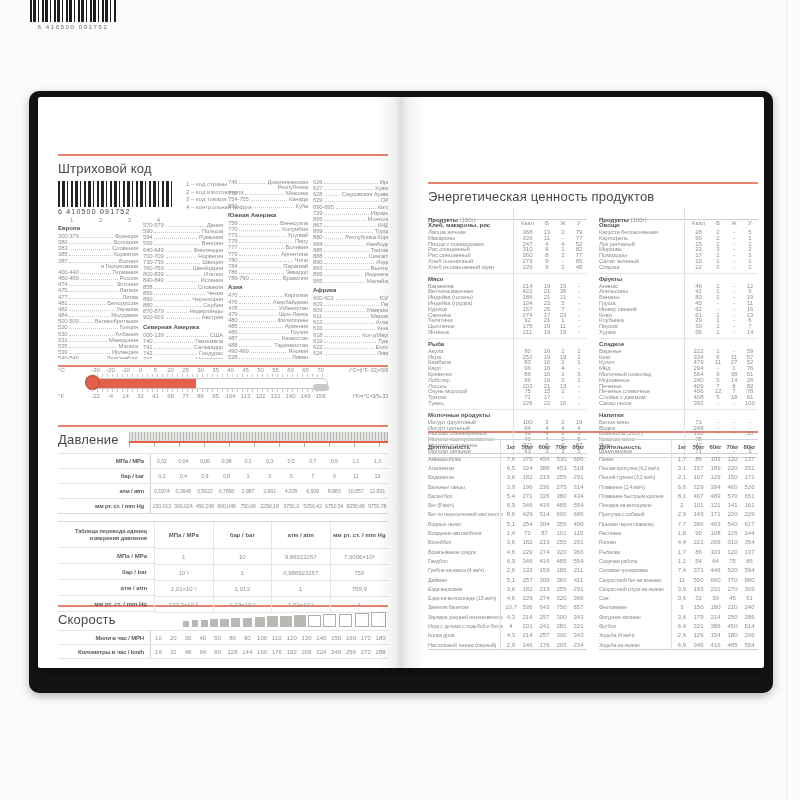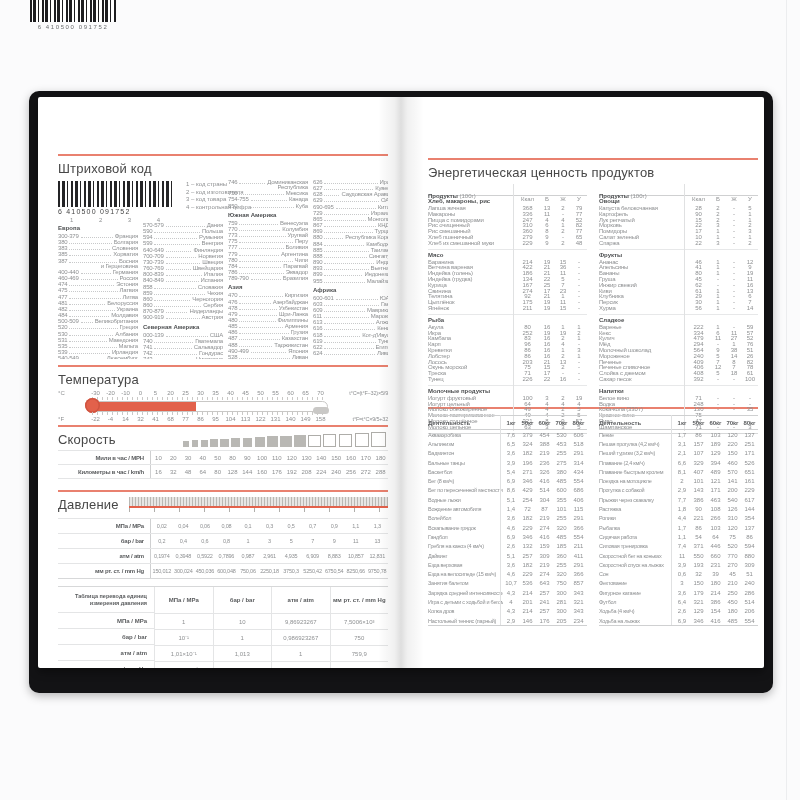--- a/index.html
+++ b/index.html
@@ -13,21 +13,21 @@
   .ts-bars{height:22px;background:repeating-linear-gradient(90deg,#1d1d1f 0 2px,#fff 2px 3px,#1d1d1f 3px 6px,#fff 6px 8px,#1d1d1f 8px 9px,#fff 9px 12px)}
   .ts-digits{font-size:6px;color:#6b6d6f;letter-spacing:1.6px;text-align:center;margin-top:2px;white-space:nowrap}
 
   
   .cover{position:absolute;left:29px;top:91px;width:744px;height:602px;background:#131315;border-radius:10px;box-shadow:0 3px 10px rgba(0,0,0,.28)}
   .pages{position:absolute;left:38px;top:97px;width:726px;height:571px;background:#ffffff;border-radius:2px;display:flex;box-shadow:0 4px 9px rgba(0,0,0,.38)}
   .gutter{position:absolute;left:50%;top:0;bottom:0;width:46px;transform:translateX(-50%);pointer-events:none;
           background:linear-gradient(90deg,rgba(0,0,0,0),rgba(0,0,0,.06) 36%,rgba(0,0,0,.13) 50%,rgba(0,0,0,.06) 64%,rgba(0,0,0,0))}
   .page{position:relative;flex:1;overflow:hidden}
   .pleft{padding:57px 8px 12px 20px}
-  .pright{padding:61px 6px 0 32px}
+  .pright{padding:85px 6px 0 32px}
 
   .sec{border-top:2px solid rgba(228,98,75,.8)}
   .h1{font-size:13px;color:#474747;font-weight:400;letter-spacing:.2px;margin:5px 0 3px}
 
   
   #sec-barcode{height:209px}
   #bc-region{position:relative;height:180px;margin-top:3px;overflow:hidden}
   .bc-graphic{position:absolute;left:0;top:2px;width:114px}
   .bars{height:26px;background:repeating-linear-gradient(90deg,#242426 0 2px,transparent 2px 4px,#242426 4px 7px,transparent 7px 9px,#242426 9px 10px,transparent 10px 13px)}
   .digits{font-size:7px;color:#454545;letter-spacing:1.2px;white-space:nowrap;margin-top:1px}
@@ -626,21 +626,20 @@
             <div class="bc-row" data-interactable="false">
               <span class="bc-code" data-interactable="false">624</span>
               <span class="bc-dots" data-interactable="false"></span>
               <span class="bc-nm" data-interactable="false">Ливия</span>
             </div>
           </div>
         </div>
     </div>
 
     <div class="sec" id="sec-temp" data-interactable="false">
-      <div class="h1" data-interactable="false">Температура</div>
       <div class="t-row" data-interactable="false">
         <span class="t-lab" data-interactable="false">°C</span>
         <div class="t-nums" id="t-c" data-interactable="false">
             <span class="tn" data-interactable="false">-30</span>
             <span class="tn" data-interactable="false">-20</span>
             <span class="tn" data-interactable="false">-10</span>
             <span class="tn" data-interactable="false">0</span>
             <span class="tn" data-interactable="false">5</span>
             <span class="tn" data-interactable="false">20</span>
             <span class="tn" data-interactable="false">25</span>
@@ -684,88 +683,20 @@
             <span class="tn" data-interactable="false">104</span>
             <span class="tn" data-interactable="false">113</span>
             <span class="tn" data-interactable="false">122</span>
             <span class="tn" data-interactable="false">131</span>
             <span class="tn" data-interactable="false">140</span>
             <span class="tn" data-interactable="false">149</span>
             <span class="tn" data-interactable="false">158</span>
           </div>
         <span class="t-frm" data-interactable="false">t°F=t°C×9/5+32</span>
       </div>
-    </div>
-
-    <div class="sec" id="sec-speed" data-interactable="false">
-      <div class="sp-head" data-interactable="false">
-        <div class="h1" data-interactable="false">Скорость</div>
-        <div class="squares" id="squares" data-interactable="false">
-            <span class="sqr fill" data-interactable="false" style="width: 6px; height: 6px;"></span>
-            <span class="sqr fill" data-interactable="false" style="width: 6.6px; height: 6.6px;"></span>
-            <span class="sqr fill" data-interactable="false" style="width: 7.2px; height: 7.2px;"></span>
-            <span class="sqr fill" data-interactable="false" style="width: 7.7px; height: 7.7px;"></span>
-            <span class="sqr fill" data-interactable="false" style="width: 8.3px; height: 8.3px;"></span>
-            <span class="sqr fill" data-interactable="false" style="width: 8.9px; height: 8.9px;"></span>
-            <span class="sqr fill" data-interactable="false" style="width: 9.5px; height: 9.5px;"></span>
-            <span class="sqr fill" data-interactable="false" style="width: 10.1px; height: 10.1px;"></span>
-            <span class="sqr fill" data-interactable="false" style="width: 10.6px; height: 10.6px;"></span>
-            <span class="sqr fill" data-interactable="false" style="width: 11.2px; height: 11.2px;"></span>
-            <span class="sqr fill" data-interactable="false" style="width: 11.8px; height: 11.8px;"></span>
-            <span class="sqr" data-interactable="false" style="width: 12.4px; height: 12.4px;"></span>
-            <span class="sqr" data-interactable="false" style="width: 13px; height: 13px;"></span>
-            <span class="sqr" data-interactable="false" style="width: 13.5px; height: 13.5px;"></span>
-            <span class="sqr" data-interactable="false" style="width: 14.1px; height: 14.1px;"></span>
-            <span class="sqr" data-interactable="false" style="width: 14.7px; height: 14.7px;"></span>
-          </div>
-      </div>
-      <div id="sp-rows" data-interactable="false">
-          <div class="trow" data-interactable="false">
-            <span class="tlab" data-interactable="false">Мили в час / MPH</span>
-            <span class="tvals" data-interactable="false">
-              <span class="tv" data-interactable="false">10</span>
-              <span class="tv" data-interactable="false">20</span>
-              <span class="tv" data-interactable="false">30</span>
-              <span class="tv" data-interactable="false">40</span>
-              <span class="tv" data-interactable="false">50</span>
-              <span class="tv" data-interactable="false">80</span>
-              <span class="tv" data-interactable="false">90</span>
-              <span class="tv" data-interactable="false">100</span>
-              <span class="tv" data-interactable="false">110</span>
-              <span class="tv" data-interactable="false">120</span>
-              <span class="tv" data-interactable="false">130</span>
-              <span class="tv" data-interactable="false">140</span>
-              <span class="tv" data-interactable="false">150</span>
-              <span class="tv" data-interactable="false">160</span>
-              <span class="tv" data-interactable="false">170</span>
-              <span class="tv" data-interactable="false">180</span>
-            </span>
-          </div>
-          <div class="trow" data-interactable="false">
-            <span class="tlab" data-interactable="false">Километры в час / km/h</span>
-            <span class="tvals" data-interactable="false">
-              <span class="tv" data-interactable="false">16</span>
-              <span class="tv" data-interactable="false">32</span>
-              <span class="tv" data-interactable="false">48</span>
-              <span class="tv" data-interactable="false">64</span>
-              <span class="tv" data-interactable="false">80</span>
-              <span class="tv" data-interactable="false">128</span>
-              <span class="tv" data-interactable="false">144</span>
-              <span class="tv" data-interactable="false">160</span>
-              <span class="tv" data-interactable="false">176</span>
-              <span class="tv" data-interactable="false">192</span>
-              <span class="tv" data-interactable="false">208</span>
-              <span class="tv" data-interactable="false">224</span>
-              <span class="tv" data-interactable="false">240</span>
-              <span class="tv" data-interactable="false">256</span>
-              <span class="tv" data-interactable="false">272</span>
-              <span class="tv" data-interactable="false">288</span>
-            </span>
-          </div>
-        </div>
     </div>
 
     <div class="sec" id="sec-press" data-interactable="false">
       <div class="pr-head" data-interactable="false">
         <div class="h1" data-interactable="false">Давление</div>
         <div class="ruler" data-interactable="false">
           <div class="r-band" data-interactable="false"></div>
           <div class="r-line" data-interactable="false"></div>
           <div class="r-ticks" data-interactable="false"></div>
         </div>
@@ -857,20 +788,88 @@
           <div class="cvc cval" data-interactable="false">1,013</div>
           <div class="cvc cval" data-interactable="false">1</div>
           <div class="cvc cval" data-interactable="false">759,9</div>
           <div class="cvc rlab" data-interactable="false">мм рт. ст. / mm Hg</div>
           <div class="cvc cval" data-interactable="false">133,3×10⁻⁶</div>
           <div class="cvc cval" data-interactable="false">1,33×10⁻³</div>
           <div class="cvc cval" data-interactable="false">1,32×10⁻³</div>
           <div class="cvc cval" data-interactable="false">1</div>
         </div>
     </div>
+
+    <div class="sec" id="sec-speed" data-interactable="false">
+      <div class="sp-head" data-interactable="false">
+        <div class="h1" data-interactable="false">Скорость</div>
+        <div class="squares" id="squares" data-interactable="false">
+            <span class="sqr fill" data-interactable="false" style="width: 6px; height: 6px;"></span>
+            <span class="sqr fill" data-interactable="false" style="width: 6.6px; height: 6.6px;"></span>
+            <span class="sqr fill" data-interactable="false" style="width: 7.2px; height: 7.2px;"></span>
+            <span class="sqr fill" data-interactable="false" style="width: 7.7px; height: 7.7px;"></span>
+            <span class="sqr fill" data-interactable="false" style="width: 8.3px; height: 8.3px;"></span>
+            <span class="sqr fill" data-interactable="false" style="width: 8.9px; height: 8.9px;"></span>
+            <span class="sqr fill" data-interactable="false" style="width: 9.5px; height: 9.5px;"></span>
+            <span class="sqr fill" data-interactable="false" style="width: 10.1px; height: 10.1px;"></span>
+            <span class="sqr fill" data-interactable="false" style="width: 10.6px; height: 10.6px;"></span>
+            <span class="sqr fill" data-interactable="false" style="width: 11.2px; height: 11.2px;"></span>
+            <span class="sqr fill" data-interactable="false" style="width: 11.8px; height: 11.8px;"></span>
+            <span class="sqr" data-interactable="false" style="width: 12.4px; height: 12.4px;"></span>
+            <span class="sqr" data-interactable="false" style="width: 13px; height: 13px;"></span>
+            <span class="sqr" data-interactable="false" style="width: 13.5px; height: 13.5px;"></span>
+            <span class="sqr" data-interactable="false" style="width: 14.1px; height: 14.1px;"></span>
+            <span class="sqr" data-interactable="false" style="width: 14.7px; height: 14.7px;"></span>
+          </div>
+      </div>
+      <div id="sp-rows" data-interactable="false">
+          <div class="trow" data-interactable="false">
+            <span class="tlab" data-interactable="false">Мили в час / MPH</span>
+            <span class="tvals" data-interactable="false">
+              <span class="tv" data-interactable="false">10</span>
+              <span class="tv" data-interactable="false">20</span>
+              <span class="tv" data-interactable="false">30</span>
+              <span class="tv" data-interactable="false">40</span>
+              <span class="tv" data-interactable="false">50</span>
+              <span class="tv" data-interactable="false">80</span>
+              <span class="tv" data-interactable="false">90</span>
+              <span class="tv" data-interactable="false">100</span>
+              <span class="tv" data-interactable="false">110</span>
+              <span class="tv" data-interactable="false">120</span>
+              <span class="tv" data-interactable="false">130</span>
+              <span class="tv" data-interactable="false">140</span>
+              <span class="tv" data-interactable="false">150</span>
+              <span class="tv" data-interactable="false">160</span>
+              <span class="tv" data-interactable="false">170</span>
+              <span class="tv" data-interactable="false">180</span>
+            </span>
+          </div>
+          <div class="trow" data-interactable="false">
+            <span class="tlab" data-interactable="false">Километры в час / km/h</span>
+            <span class="tvals" data-interactable="false">
+              <span class="tv" data-interactable="false">16</span>
+              <span class="tv" data-interactable="false">32</span>
+              <span class="tv" data-interactable="false">48</span>
+              <span class="tv" data-interactable="false">64</span>
+              <span class="tv" data-interactable="false">80</span>
+              <span class="tv" data-interactable="false">128</span>
+              <span class="tv" data-interactable="false">144</span>
+              <span class="tv" data-interactable="false">160</span>
+              <span class="tv" data-interactable="false">176</span>
+              <span class="tv" data-interactable="false">192</span>
+              <span class="tv" data-interactable="false">208</span>
+              <span class="tv" data-interactable="false">224</span>
+              <span class="tv" data-interactable="false">240</span>
+              <span class="tv" data-interactable="false">256</span>
+              <span class="tv" data-interactable="false">272</span>
+              <span class="tv" data-interactable="false">288</span>
+            </span>
+          </div>
+        </div>
+    </div>
   </div>
 
   <div class="page pright" data-interactable="false">
     <div class="sec" id="sec-energy" data-interactable="false">
       <div class="h1" data-interactable="false">Энергетическая ценность продуктов</div>
       <div class="food-cols" id="food-cols" data-interactable="false">
           <div class="food-col" data-interactable="false">
             <div class="f-hdr" data-interactable="false">
               <span data-interactable="false"><span class="f-hb" data-interactable="false">Продукты</span><span class="f-hr" data-interactable="false"> (100г)</span></span>
               <span class="f-hn" data-interactable="false">Ккал</span>

